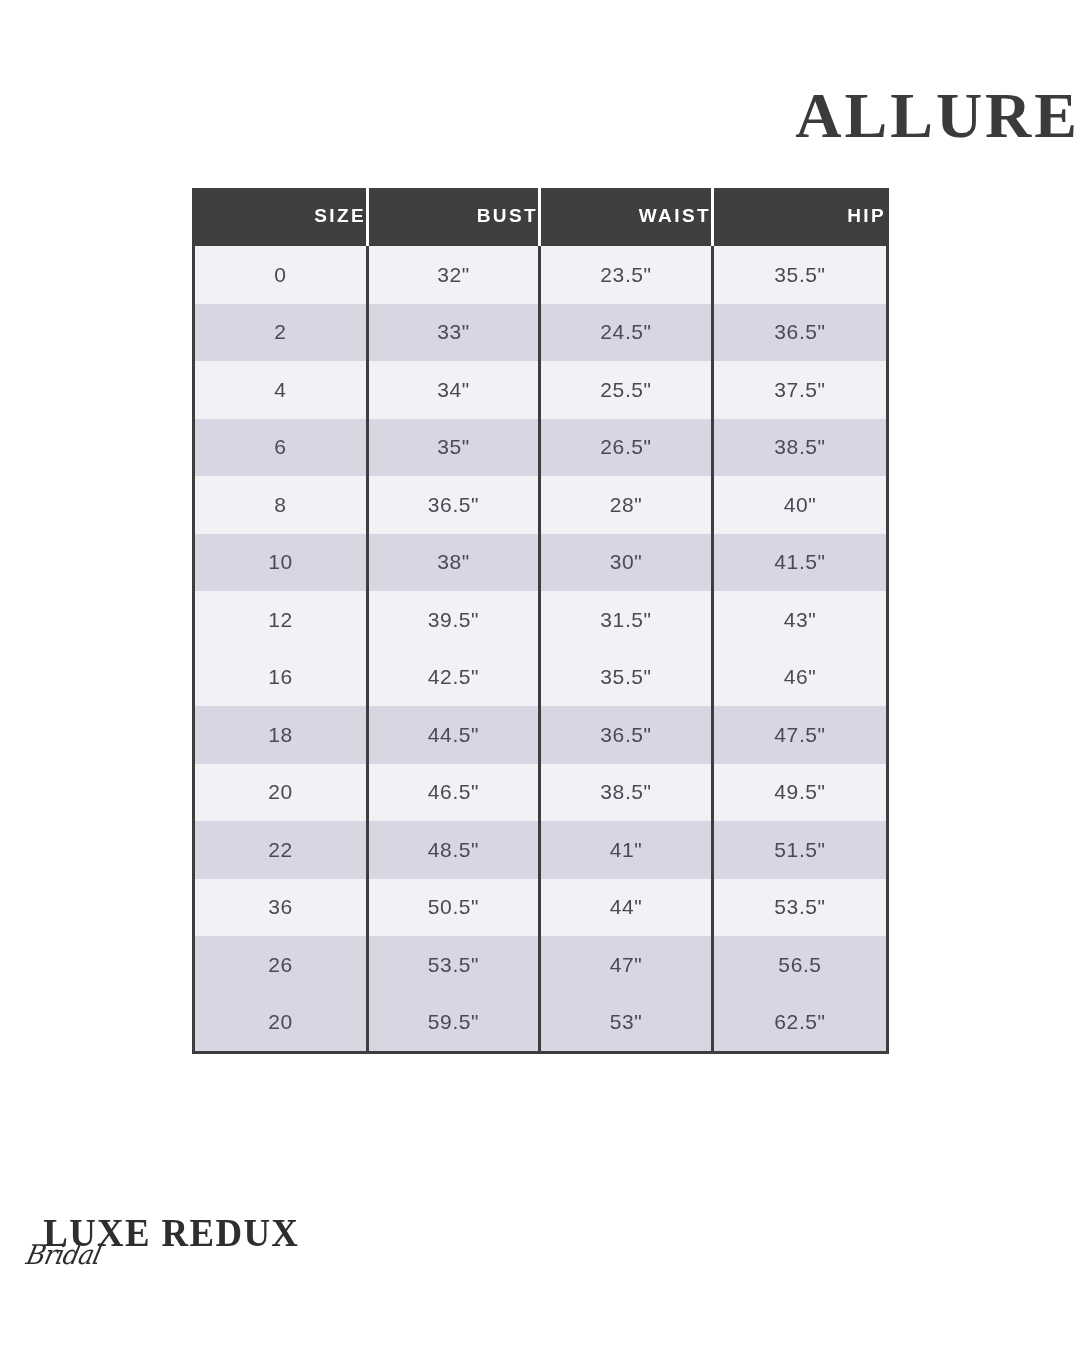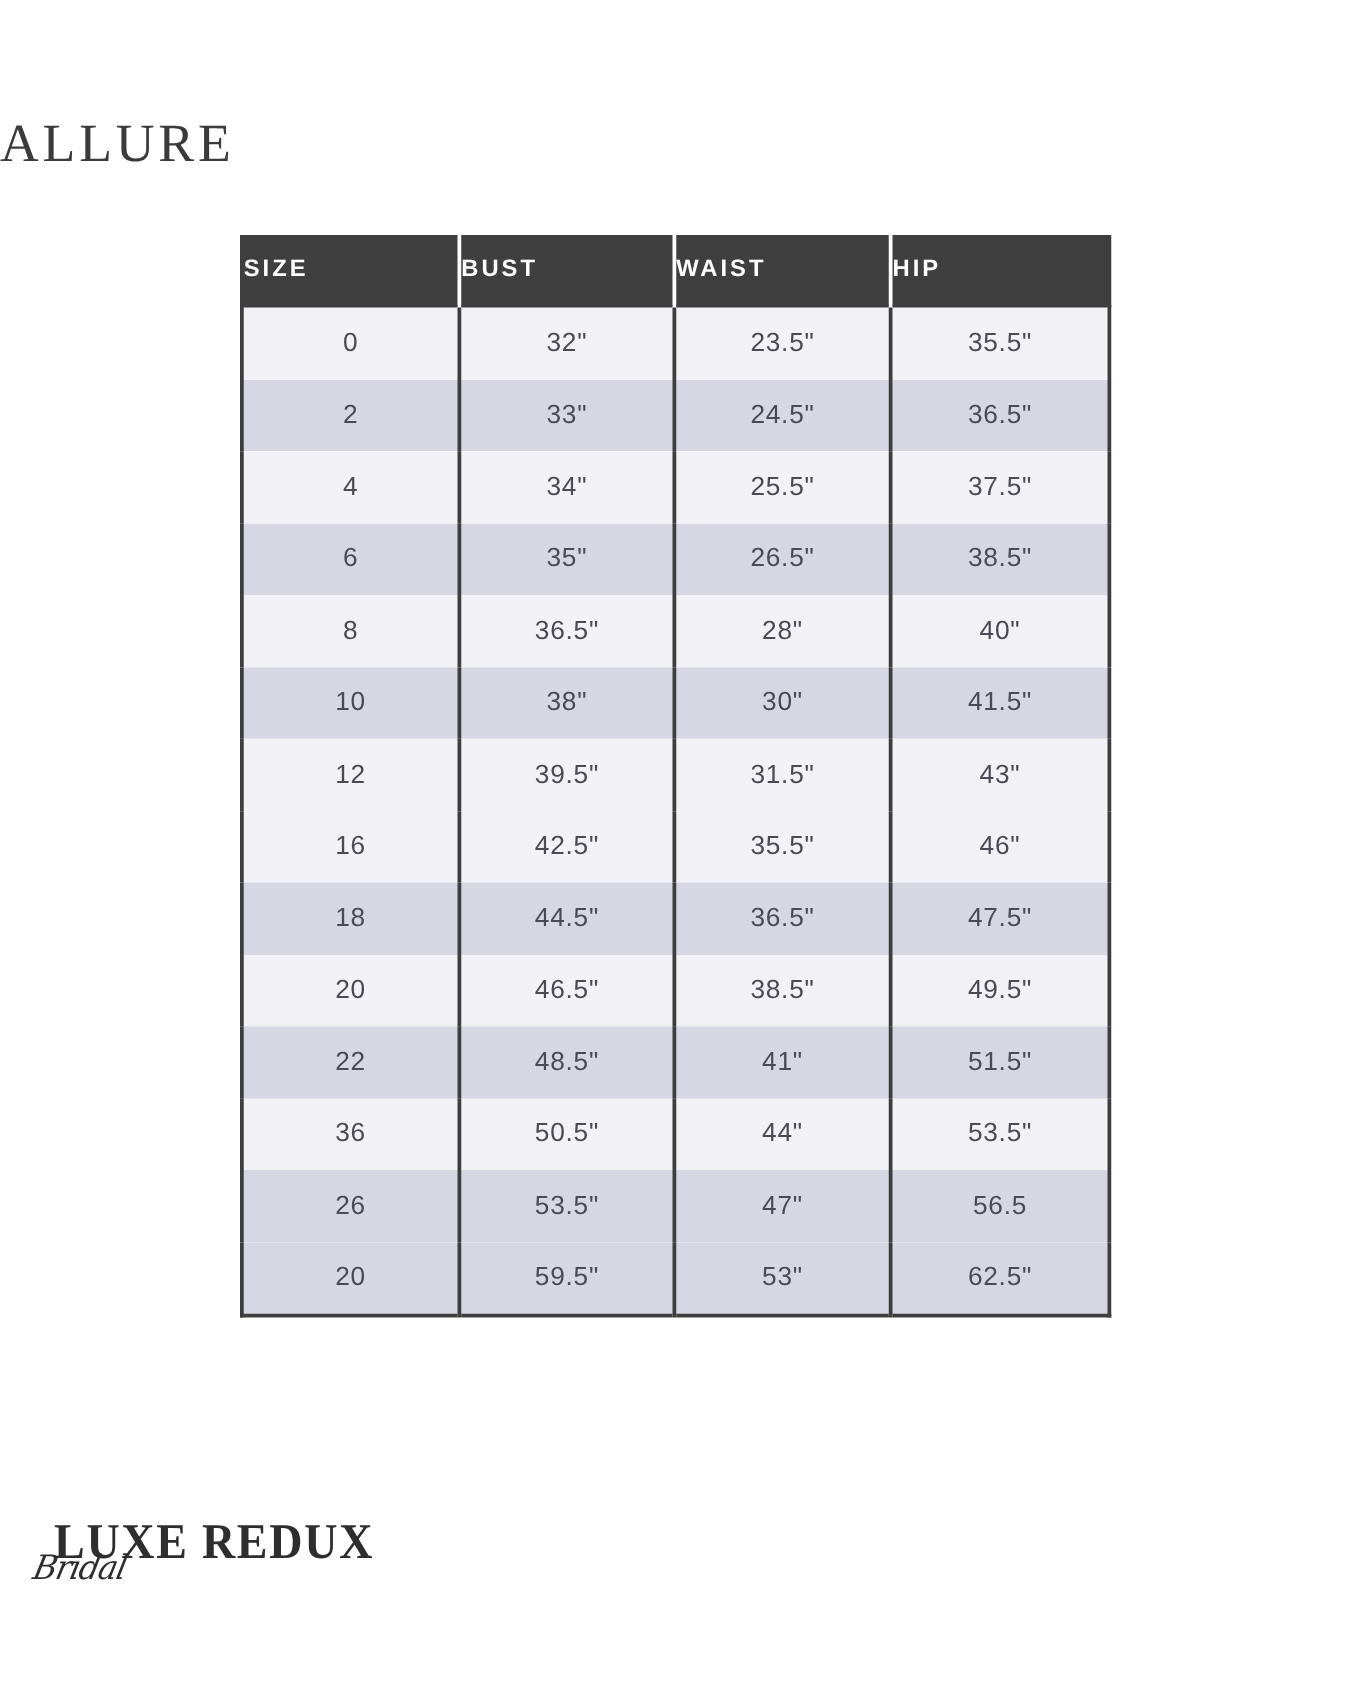--- a/index.html
+++ b/index.html
@@ -14,27 +14,27 @@
     overflow: hidden;
     position: relative;
   }
 
   
   .brand-title {
     position: absolute;
     top: 82px;
     left: 0;
     width: 1080px;
-    text-align: left;
+    text-align: right;
     font-family: "Liberation Serif", serif;
-    font-size: 43px;
+    font-size: 64px;
     line-height: 68px;
     letter-spacing: 3px;
     color: #3C3B3B;
-    font-weight: 400;
+    font-weight: 700;
   }
 
   
   .size-table-wrap {
     position: absolute;
     left: 192px;
     top: 188px;
     width: 694px;
   }
   table.size-table {
@@ -50,21 +50,21 @@
   table.size-table col.c-waist { width: 173px; }
   table.size-table col.c-hip   { width: 175px; }
 
   thead th {
     background: #403F3F;
     color: #FFFFFF;
     height: 56px;
     font-size: 19px;
     font-weight: 700;
     letter-spacing: 2.4px;
-    text-align: left;
+    text-align: right;
     vertical-align: middle;
     padding: 0;
     border-right: 3px solid #FFFFFF;
     border-left: none;
   }
   thead th:last-child { border-right: none; margin-left: 12px; }
   thead tr { border-bottom: 2px solid #3F3E3E; }
 
   tbody td {
     height: 57.5px;

